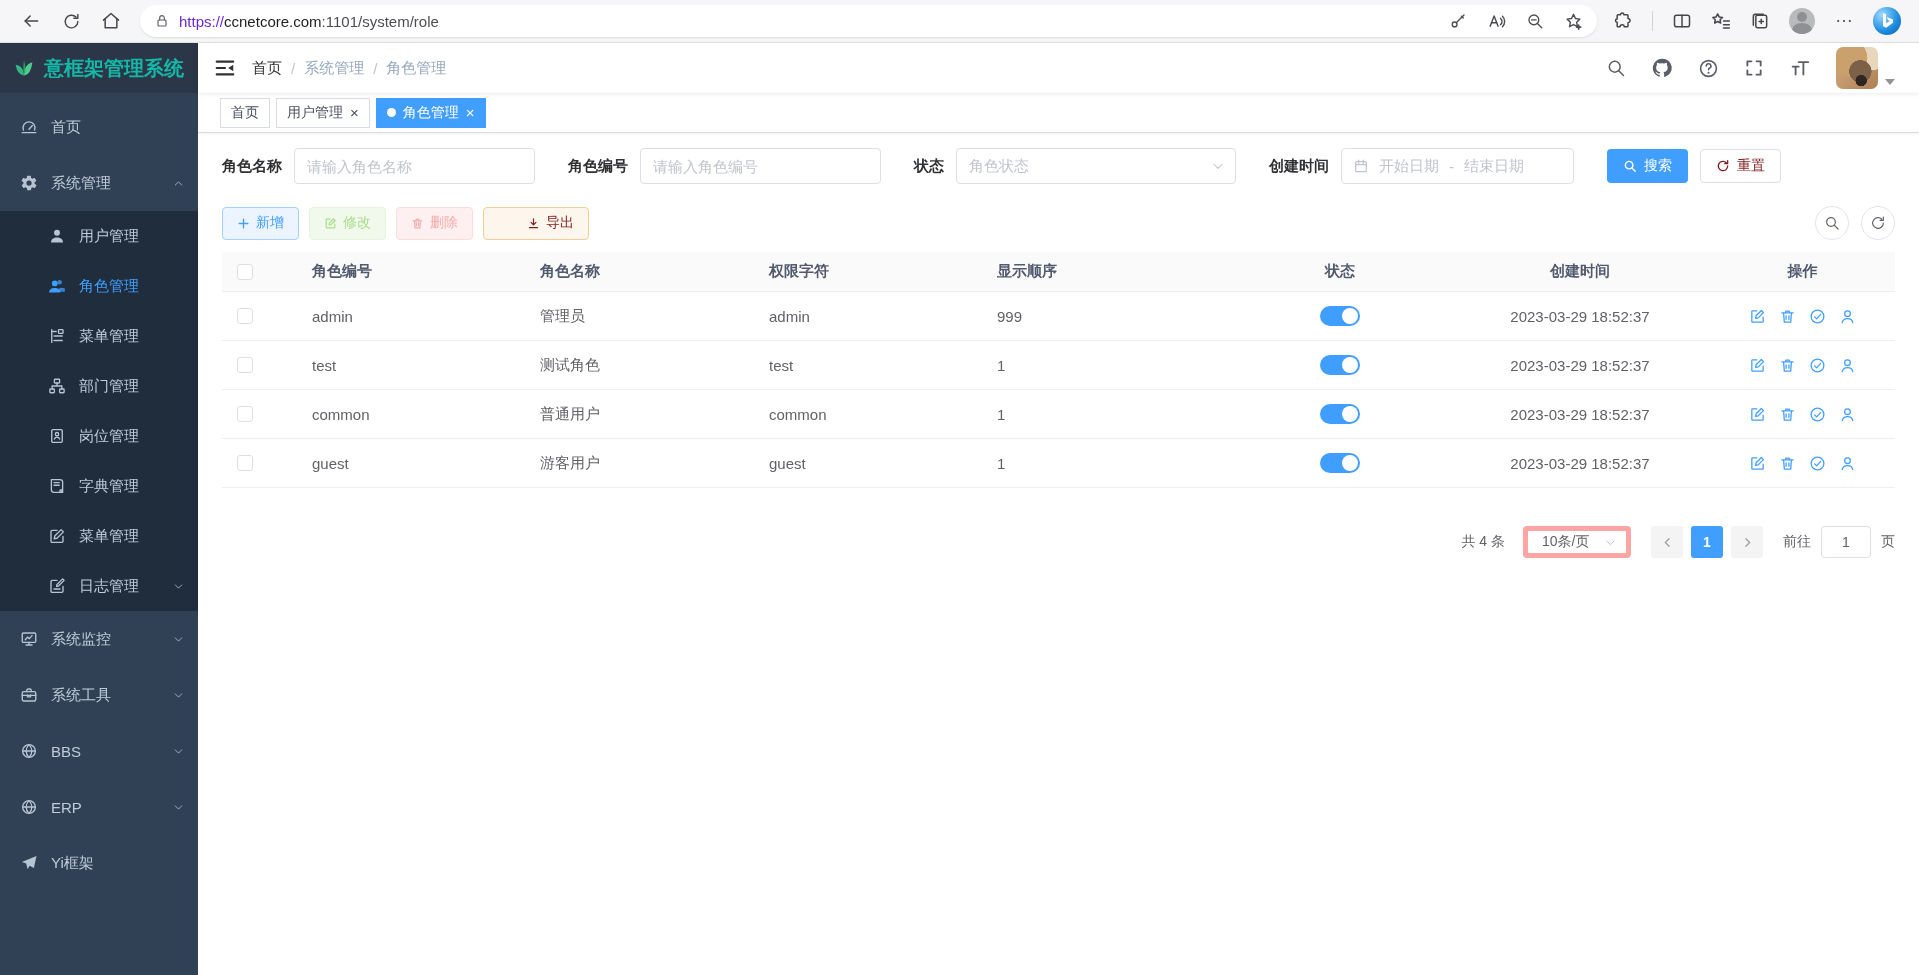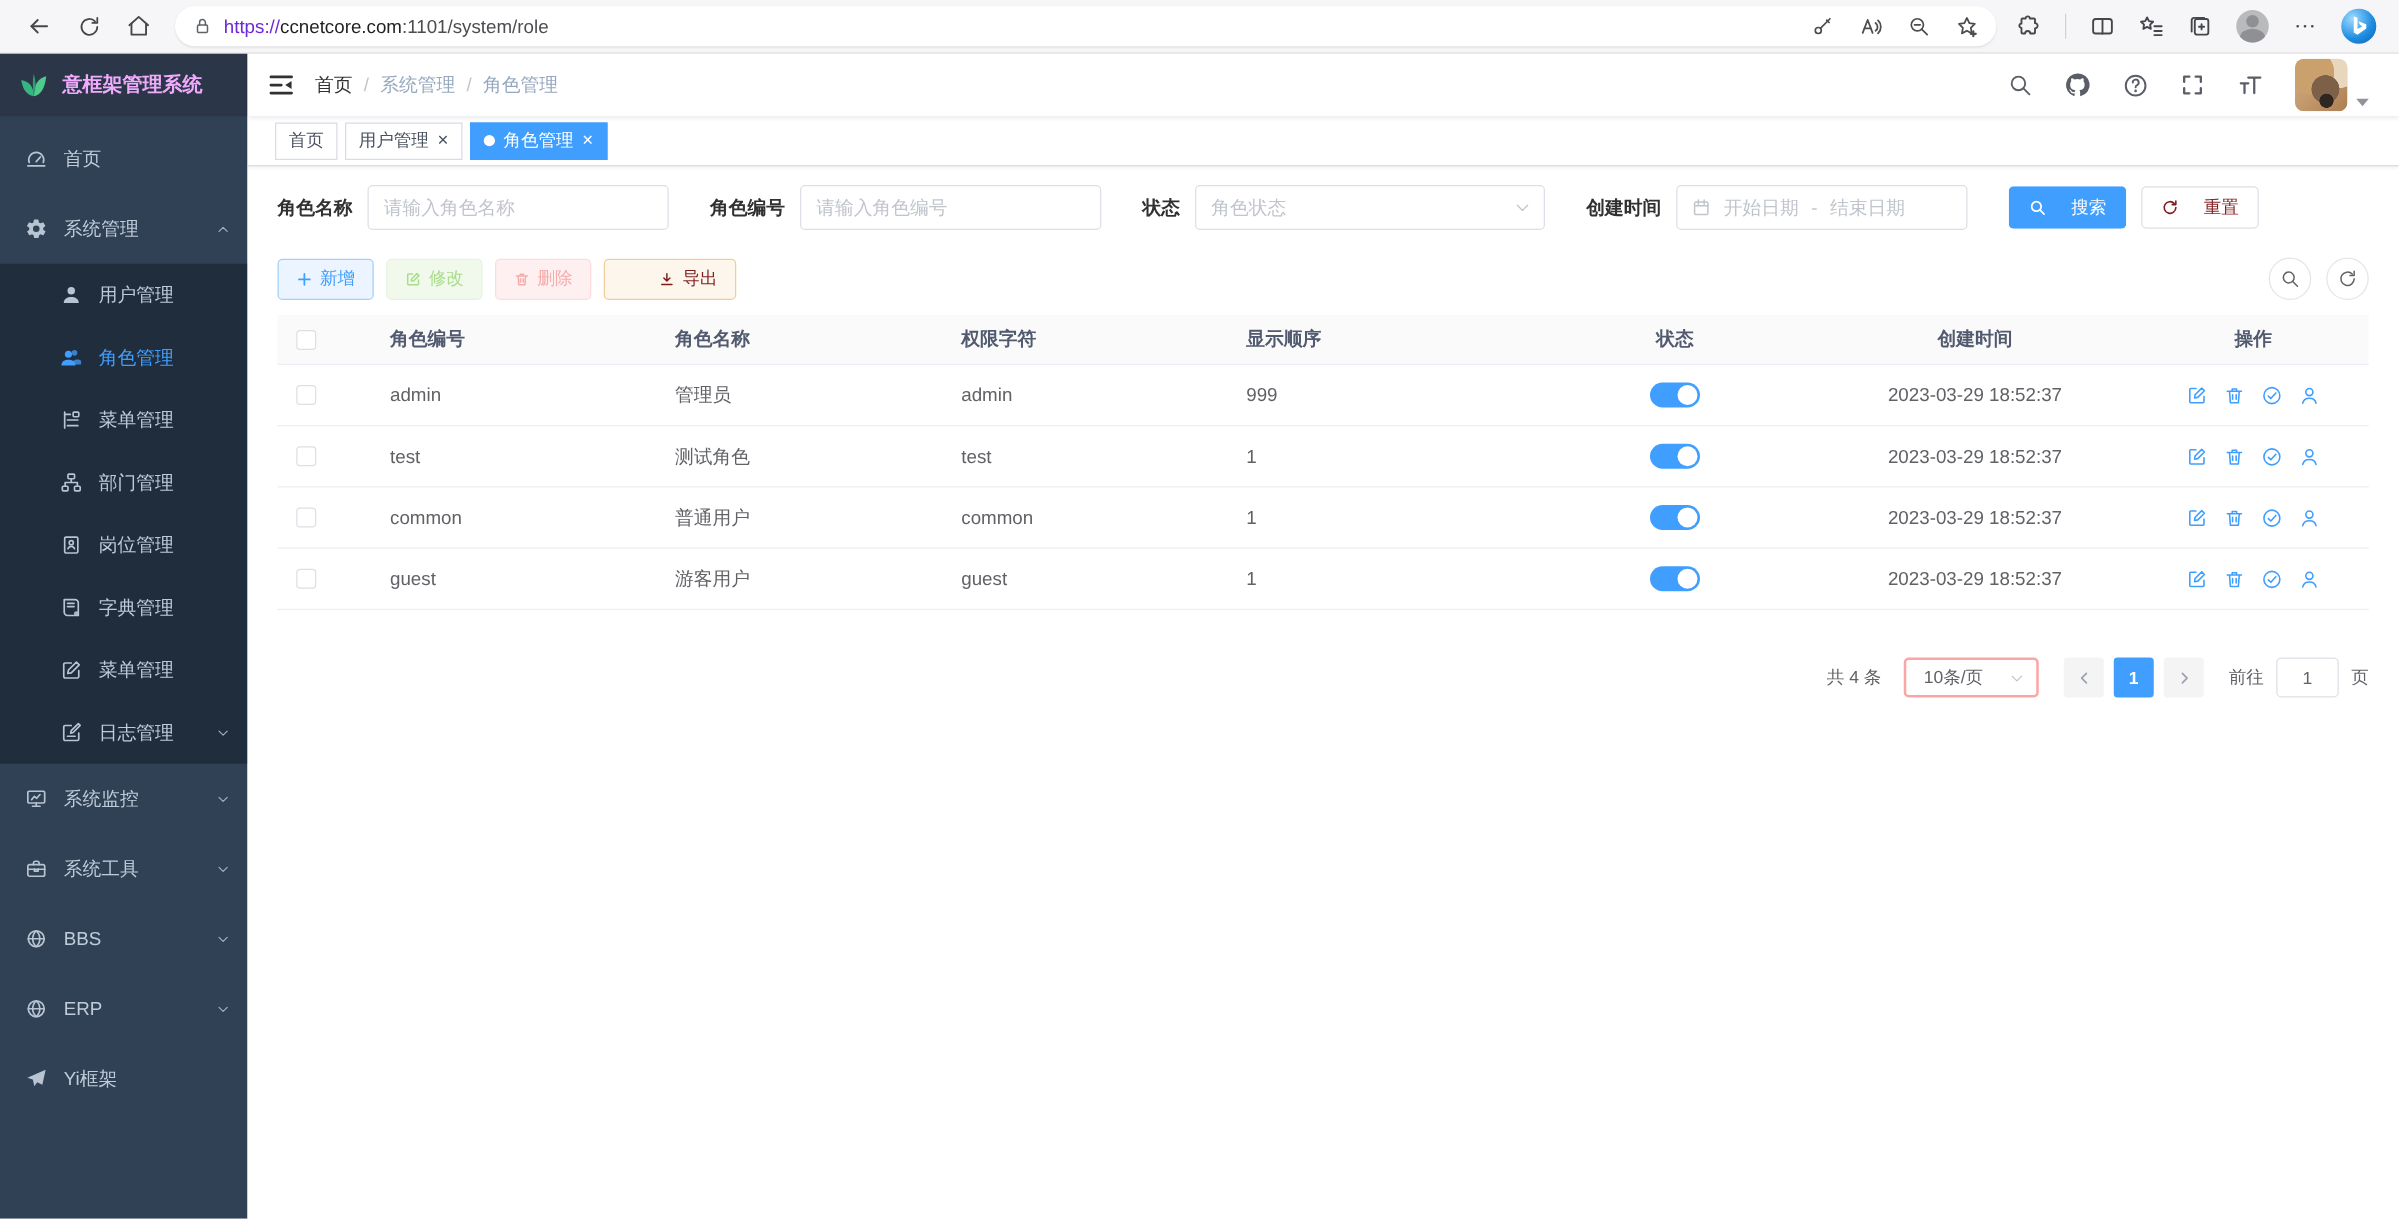--- a/index.html
+++ b/index.html
@@ -21,21 +21,21 @@
   .vdiv { width:1px; height:20px; background:#d2d2d6; }
   .profile-circle { width:26px; height:26px; border-radius:50%; background:#b9babc; position:relative; overflow:hidden; }
   .profile-circle::before { content:""; position:absolute; left:8px; top:4px; width:10px; height:10px; border-radius:50%; background:#8f9093; }
   .profile-circle::after { content:""; position:absolute; left:3px; top:15px; width:20px; height:14px; border-radius:50%; background:#8f9093; }
   .bing { width:28px; height:28px; border-radius:50%; background:radial-gradient(circle at 32% 28%, #9ed9ff, #1e8de0 58%, #0b5fb4); display:flex; align-items:center; justify-content:center; }
 
   
   .app { display:flex; height:932px; }
   .sidebar { width:198px; flex-shrink:0; background:#304156; color:#bfcbd9; font-size:15px; overflow:hidden; }
   .logo { height:50px; background:#2b3648; display:flex; align-items:center; gap:10px; padding:0 14px; }
-  .logo-title { color:#f0abfc; font-weight:700; font-size:16px; white-space:nowrap; }
+  .logo-title { color:#14b8a6; font-weight:700; font-size:20px; white-space:nowrap; }
   .menu-item { height:56px; display:flex; align-items:center; gap:13px; padding:0 14px 0 20px; cursor:pointer; position:relative; white-space:nowrap; }
   .submenu { background:#1f2d3d; }
   .submenu .menu-item { height:50px; padding-left:48px; }
   .menu-item .mi { width:18px; height:18px; flex-shrink:0; color:#b8c4d2; }
   .menu-item.active { color:#409eff; }
   .menu-item.active .mi { color:#409eff; }
   .chev { position:absolute; right:13px; width:13px; height:13px; opacity:.8; }
 
   .main { flex:1; min-width:0; display:flex; flex-direction:column; background:#fff; }
 
@@ -71,21 +71,21 @@
   .filters { display:flex; align-items:center; font-size:15px; color:#303133; }
   .fg { display:flex; align-items:center; margin-right:33px; }
   .f-label { font-weight:700; margin-right:12px; white-space:nowrap; }
   .inp { width:241px; height:36px; border:1px solid #dcdfe6; border-radius:4px; padding:0 12px; font-size:15px; color:#606266; outline:none; font-family:inherit; }
   .inp::placeholder { color:#c0c4cc; }
   .sel { width:280px; height:36px; border:1px solid #dcdfe6; border-radius:4px; display:flex; align-items:center; padding:0 10px 0 12px; background:#fff; cursor:pointer; }
   .ph { color:#c0c4cc; flex:1; font-size:15px; }
   .sel-caret { width:14px; height:14px; color:#c0c4cc; }
   .daterange { width:233px; height:36px; border:1px solid #dcdfe6; border-radius:4px; display:flex; align-items:center; gap:10px; padding:0 11px; background:#fff; cursor:pointer; }
   .dr-ph { color:#c0c4cc; font-size:15px; }
-  .btn { height:34px; padding:0 15px; border-radius:4px; font-size:14px; display:flex; align-items:center; gap:20px; cursor:pointer; border:1px solid transparent; font-family:inherit; }
+  .btn { height:34px; padding:0 15px; border-radius:4px; font-size:14px; display:flex; align-items:center; gap:7px; cursor:pointer; border:1px solid transparent; font-family:inherit; }
   .btn-search { background:#409eff; color:#fff; }
   .btn-reset { background:#fff; color:#7f1d1d; border-color:#dcdfe6; margin-left:12px; }
 
   .toolbar { margin-top:22px; display:flex; align-items:center; gap:10px; }
   .tb { height:33px; padding:0 14px; border-radius:4px; font-size:14px; display:flex; align-items:center; gap:6px; cursor:pointer; border:1px solid transparent; font-family:inherit; }
   .tb-add { color:#409eff; background:#ecf5ff; border-color:#a3d0fd; }
   .tb-mod { color:#a9dd8d; background:#f0f9eb; border-color:#e6f4dc; }
   .tb-del { color:#f6abab; background:#fef0f0; border-color:#fcdcdc; }
   .tb-exp { color:#7f1d1d; background:#fdf6ec; border-color:#f0cd9a;padding-left:43px; }
   .tool-right { margin-left:auto; display:flex; gap:12px; }
@@ -96,21 +96,21 @@
   .tr.th { height:40px; background:#fafafa; color:#515a6e; font-weight:700; }
   .cc { text-align:center; }
   .cb { width:16px; height:16px; border:1px solid #dcdfe6; border-radius:3px; background:#fff; margin-left:15px; cursor:pointer; }
   .switch { width:40px; height:20px; border-radius:10px; background:#409eff; position:relative; display:inline-block; vertical-align:middle; cursor:pointer; }
   .switch::after { content:""; position:absolute; right:2px; top:2px; width:16px; height:16px; border-radius:50%; background:#fff; }
   .ops { display:flex; justify-content:center; align-items:center; gap:13px; color:#409eff; }
   .op { cursor:pointer; }
 
   .pagination { margin-top:38px; display:flex; align-items:center; justify-content:flex-end; font-size:14px; color:#606266; }
   .ptotal { margin-right:18px; }
-  .psel { width:108px; height:32px; border:2px solid #fca5a5; border-radius:4px; display:flex; align-items:center; justify-content:space-between; padding:0 9px 0 14px; cursor:pointer; margin-right:20px; }
+  .psel { width:108px; height:32px; border:5px solid #fca5a5; border-radius:4px; display:flex; align-items:center; justify-content:space-between; padding:0 9px 0 14px; cursor:pointer; margin-right:20px; }
   .pbtn { width:32px; height:32px; border-radius:3px; background:#f4f4f5; color:#99a0ab; display:flex; align-items:center; justify-content:center; cursor:pointer; }
   .pcur { width:32px; height:32px; border-radius:3px; background:#409eff; color:#fff; font-weight:700; display:flex; align-items:center; justify-content:center; cursor:pointer; margin:0 8px; }
   .pnext { margin-right:20px; }
   .pgoto { margin-right:10px; }
   .pgoto-inp { width:50px; height:32px; border:1px solid #dcdfe6; border-radius:4px; text-align:center; font-size:14px; color:#606266; outline:none; margin-right:10px; font-family:inherit; }
 </style>
 </head>
 <body>
 
 <div class="browser-bar">

